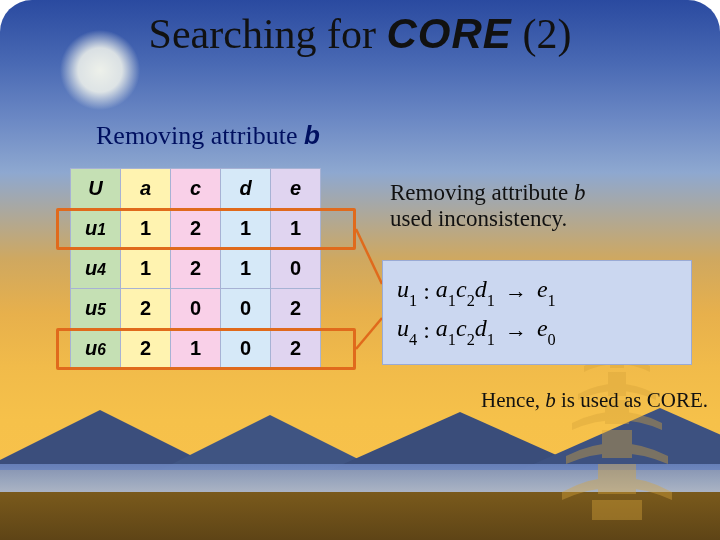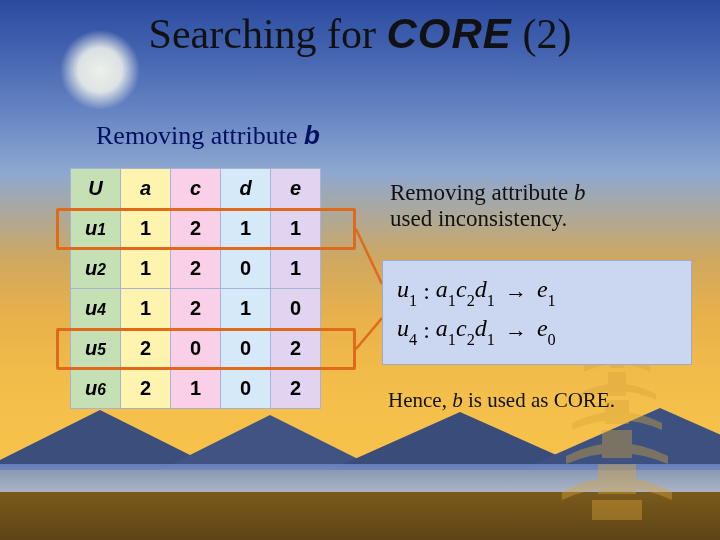--- a/index.html
+++ b/index.html
@@ -21,20 +21,21 @@
       linear-gradient(to bottom,
         #2a4aa0 0%,
         #4a6ab4 12%,
         #6b88c4 22%,
         #8ea8d0 32%,
         #cfa860 48%,
         #e7b04c 58%,
         #f1bb4a 68%,
         #f6c14a 78%,
         #f9c24c 100%);
+    border-radius: 32px;
   }
   
   .mountains {
     position: absolute;
     left: 0; right: 0; bottom: 70px;
     height: 60px;
     pointer-events: none;
   }
   .mountain {
     position: absolute;
@@ -181,20 +182,21 @@
     padding: 0 4px;
   }
 
   .hence {
     position: absolute;
     top: 388px;
     left: 388px;
     width: 320px;
     font-size: 21px;
     color: #111;
+    text-align: right;
   }
   .hence i { font-style: italic; }
 
   
   .connector {
     position: absolute;
     pointer-events: none;
   }
   .connector line {
     stroke: #e06a1c;
@@ -254,27 +256,20 @@
           <th class="cd">d</th>
           <th class="ce">e</th>
         </tr>
       </thead>
       <tbody id="tbody">
           <tr>
             <td class="cU rowlbl"><span>u</span><span class="sub">1</span></td>
             <td class="ca">1</td>
             <td class="cc">2</td>
             <td class="cd">1</td>
-            <td class="ce">1</td>
-          </tr>
-          <tr>
-            <td class="cU rowlbl"><span>u</span><span class="sub">2</span></td>
-            <td class="ca">1</td>
-            <td class="cc">2</td>
-            <td class="cd">0</td>
             <td class="ce">1</td>
           </tr>
           <tr>
             <td class="cU rowlbl"><span>u</span><span class="sub">4</span></td>
             <td class="ca">1</td>
             <td class="cc">2</td>
             <td class="cd">1</td>
             <td class="ce">0</td>
           </tr>
           <tr>

